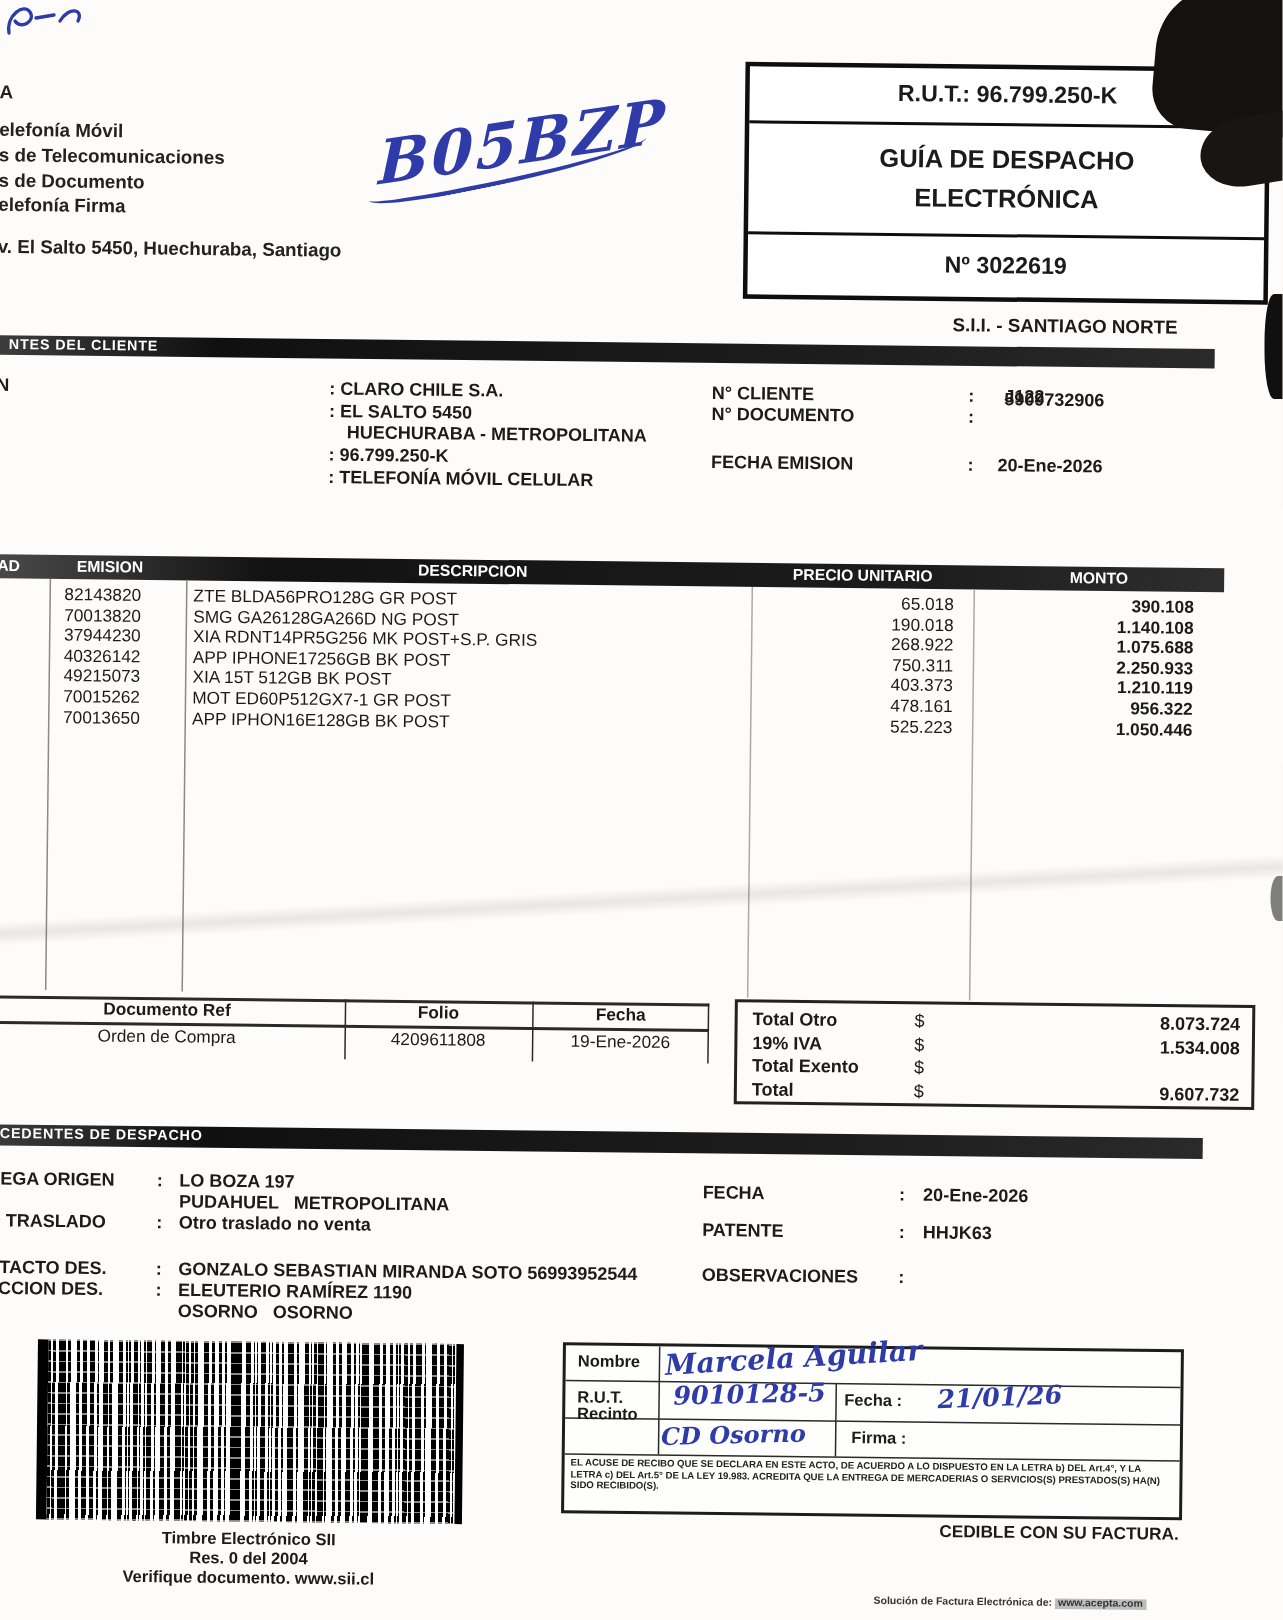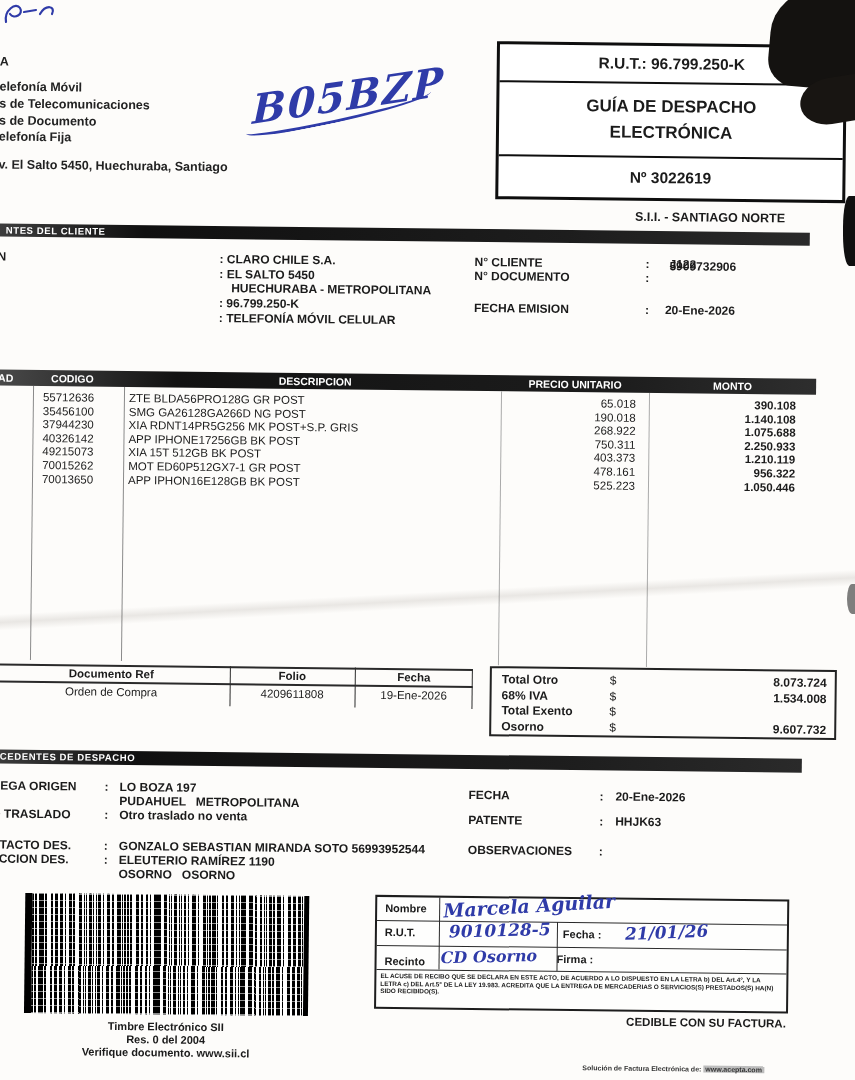--- a/index.html
+++ b/index.html
@@ -95,21 +95,21 @@
   <svg class="corner-scribble" width="64" height="28" viewBox="0 0 64 28">
     <path d="M4 22 C2 10, 14 2, 18 8 C22 14, 12 20, 8 14 M22 12 L34 10 M38 14 C44 4, 54 6, 50 14" fill="none" stroke="#2f3ba8" stroke-width="2.2" stroke-linecap="round"></path>
   </svg>
 
   <div id="doc">
 
     <div class="co-line" style="top:55px">A</div>
     <div class="co-line" style="top:80px">elefonía Móvil</div>
     <div class="co-line" style="top:97px">s de Telecomunicaciones</div>
     <div class="co-line" style="top:114px">s de Documento</div>
-    <div class="co-line" style="top:130px">elefonía Fija</div>
+    <div class="co-line" style="top:130px">elefonía Firma</div>
     <div class="co-line" style="top:158px">v. El Salto 5450, Huechuraba, Santiago</div>
 
     <div class="hand hand-big">B05BZP</div>
 
     <div class="rut-box">
       <div class="rut-line">R.U.T.: 96.799.250-K</div>
       <div class="doc-type">
         <div>GUÍA DE DESPACHO</div>
         <div>ELECTRÓNICA</div>
       </div>
@@ -133,37 +133,37 @@
     <span class="abs b" style="left:477px;top:264px">N° DOCUMENTO</span>
     <span class="abs b" style="left:648px;top:264px">:</span>
     <span class="abs b" style="left:672px;top:252px">5909732906</span>
 
     <span class="abs b" style="left:477px;top:296px">FECHA EMISION</span>
     <span class="abs b" style="left:648px;top:296px">:</span>
     <span class="abs b" style="left:668px;top:296px">20-Ene-2026</span>
 
     <div class="tbl-head">
       <span style="padding-left:2px">AD</span>
-      <span style="padding-left:10px">CODIGO</span>
+      <span style="padding-left:10px">EMISION</span>
       <span style="text-align:center">DESCRIPCION</span>
       <span style="text-align:center">PRECIO UNITARIO</span>
       <span style="text-align:center">MONTO</span>
     </div>
 
     <div class="abs" style="left:0;top:391px;width:820px">
       <div class="row">
         <span></span>
-          <span class="c-code">55712636</span>
+          <span class="c-code">82143820</span>
           <span>ZTE BLDA56PRO128G GR POST</span>
           <span class="c-unit">65.018</span>
           <span class="c-amt">390.108</span>
       </div>
       <div class="row">
         <span></span>
-          <span class="c-code">35456100</span>
+          <span class="c-code">70013820</span>
           <span>SMG GA26128GA266D NG POST</span>
           <span class="c-unit">190.018</span>
           <span class="c-amt">1.140.108</span>
       </div>
       <div class="row">
         <span></span>
           <span class="c-code">37944230</span>
           <span>XIA RDNT14PR5G256 MK POST+S.P. GRIS</span>
           <span class="c-unit">268.922</span>
           <span class="c-amt">1.075.688</span>
@@ -221,31 +221,31 @@
       <div class="vl" style="left:479px;top:0;height:40px;background:#2a2a2a"></div>
     </div>
 
     <div class="tot-box">
       <div class="tot-row">
         <span class="lab">Total Otro</span>
         <span>$</span>
         <span class="val">8.073.724</span>
       </div>
       <div class="tot-row">
-        <span class="lab">68% IVA</span>
+        <span class="lab">19% IVA</span>
         <span>$</span>
         <span class="val">1.534.008</span>
       </div>
       <div class="tot-row">
         <span class="lab">Total Exento</span>
         <span>$</span>
         <span class="val"></span>
       </div>
       <div class="tot-row">
-        <span class="lab">Osorno</span>
+        <span class="lab">Total</span>
         <span>$</span>
         <span class="val">9.607.732</span>
       </div>
     </div>
 
     <div class="bar" style="top:750px;width:810px;height:14px;line-height:14px">CEDENTES DE DESPACHO</div>
 
     <span class="dis" style="left:0;top:779px">DEGA ORIGEN</span>
     <span class="dis" style="left:113px;top:779px">:</span>
     <span class="dis" style="left:128px;top:779px">LO BOZA 197</span>
@@ -280,23 +280,23 @@
       <span class="lab" style="left:8px;top:5px">Nombre</span>
       <span class="hand abs" style="left:66px;top:-4px;font-size:19px;transform:rotate(-4deg)">Marcela Aguilar</span>
       <div class="rec-hl" style="top:23px"></div>
 
       <span class="lab" style="left:8px;top:29px">R.U.T.</span>
       <span class="hand abs" style="left:72px;top:22px;font-size:17px;transform:rotate(-2deg)">9010128-5</span>
       <span class="lab" style="left:186px;top:29px">Fecha :</span>
       <span class="hand abs" style="left:248px;top:22px;font-size:17px;transform:rotate(-3deg)">21/01/26</span>
       <div class="rec-hl" style="top:48px"></div>
 
-      <span class="lab" style="left:8px;top:58px">Recinto</span>
+      <span class="lab" style="left:8px;top:40px">Recinto</span>
       <span class="hand abs" style="left:64px;top:49px;font-size:16px;transform:rotate(-2deg)">CD Osorno</span>
-      <span class="lab" style="left:180px;top:54px">Firma :</span>
+      <span class="lab" style="left:191px;top:54px">Firma :</span>
       <div class="rec-hl" style="top:72px"></div>
 
       <div class="rec-vl" style="left:62px;top:0;height:72px"></div>
       <div class="rec-vl" style="left:180px;top:23px;height:49px"></div>
 
       <div class="legal">EL ACUSE DE RECIBO QUE SE DECLARA EN ESTE ACTO, DE ACUERDO A LO DISPUESTO EN LA LETRA b) DEL Art.4°, Y LA LETRA c) DEL Art.5° DE LA LEY 19.983. ACREDITA QUE LA ENTREGA DE MERCADERIAS O SERVICIOS(S) PRESTADOS(S) HA(N) SIDO RECIBIDO(S).</div>
     </div>
 
     <div class="abs b" style="left:500px;top:1009px;width:297px;text-align:right;font-size:11.5px">CEDIBLE CON SU FACTURA.</div>
 

